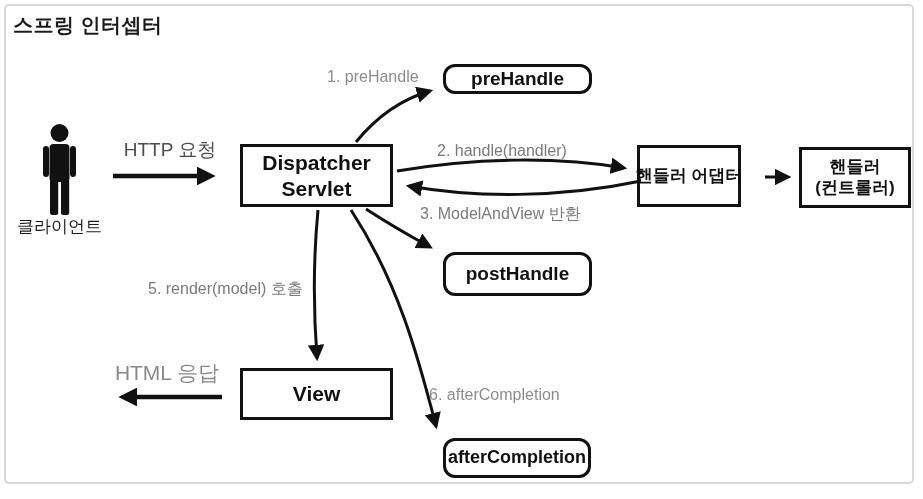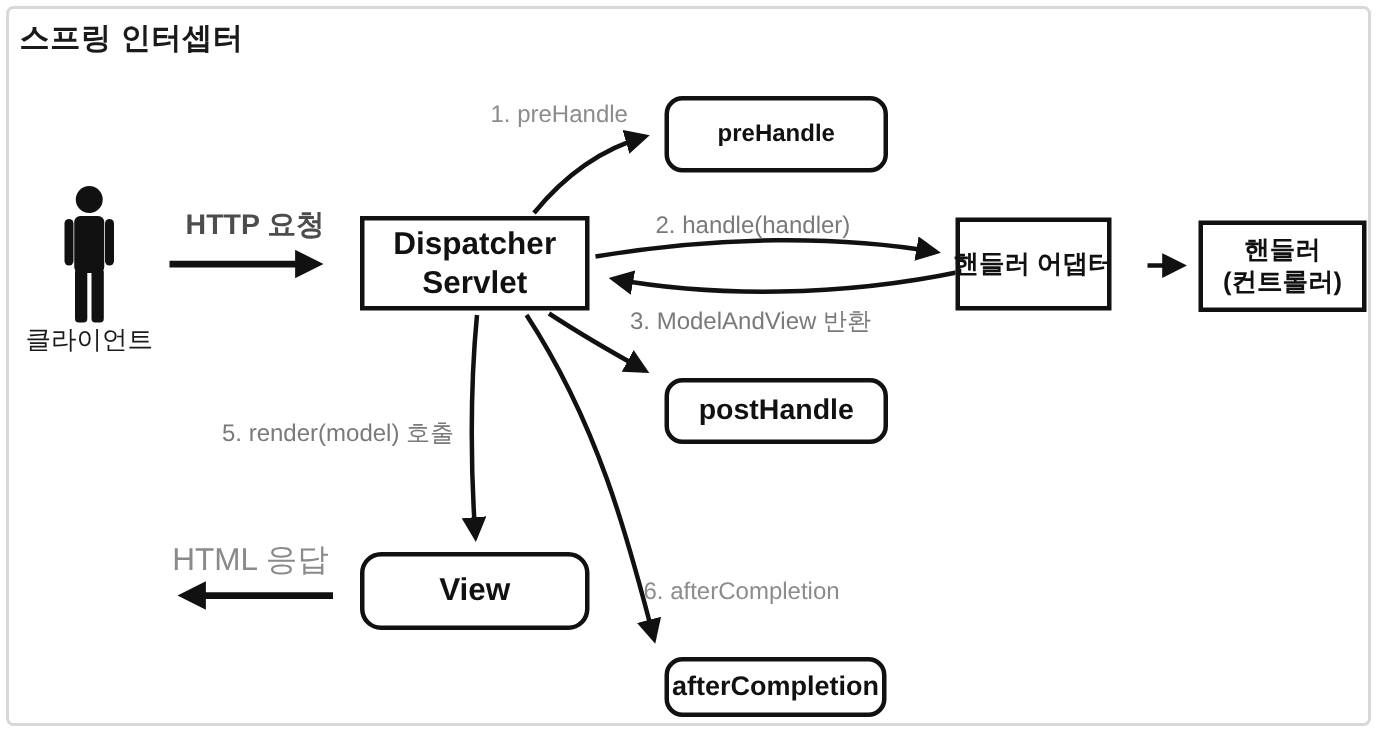--- a/index.html
+++ b/index.html
@@ -41,46 +41,46 @@
     text-align: center;
     color: #111111;
     font-weight: bold;
     line-height: 1.22;
     white-space: nowrap;
     z-index: 3;
   }
   .node.rounded { border-radius: 12px; }
 
   .n-dispatcher { left: 240px; top: 144px; width: 153px; height: 63px; font-size: 21px; }
-  .n-prehandle  { left: 443px; top: 64px;  width: 149px; height: 51px; font-size: 16px; }
+  .n-prehandle  { left: 443px; top: 64px;  width: 149px; height: 30px; font-size: 19px; }
   .n-posthandle { left: 443px; top: 252px; width: 149px; height: 44px; font-size: 19px; }
   .n-aftercompletion { left: 443px; top: 438px; width: 148px; height: 40px; font-size: 18px; }
   .n-adapter    { left: 637px; top: 145px; width: 104px; height: 62px; font-size: 17px; }
   .n-handler    { left: 799px; top: 147px; width: 112px; height: 61px; font-size: 17px; }
-  .n-view       { left: 240px; top: 368px; width: 153px; height: 52px; font-size: 21px; border-radius: 14px; }
+  .n-view       { left: 240px; top: 368px; width: 153px; height: 52px; font-size: 21px; }
 
   .flow-label {
     position: absolute;
     white-space: nowrap;
     z-index: 2;
   }
   .step-bold  { font-weight: normal; color: #8c8c8c; font-size: 16px; }
   .step-reg   { font-weight: normal; color: #7a7a7a; font-size: 16px; text-align: center; }
 
   .lbl-step1 { left: 327px; top: 68px; }
   .lbl-step2 { left: 437px; top: 142px; }
   .lbl-step3 { left: 420px; top: 204px; }
   .lbl-step4 { left: 331px; top: 266px; }
   .lbl-step5 { left: 148px; top: 279px; }
   .lbl-step6 { left: 429px; top: 386px; text-align: center; }
 
   .lbl-http {
     position: absolute; left: 120px; top: 137px;
     width: 100px; text-align: center;
-    font-size: 19px; color: #4d4d4d; z-index: 2; font-weight: bold;
+    font-size: 19px; color: #4d4d4d; z-index: 2;
   }
   .lbl-html {
     position: absolute; left: 114px; top: 359px;
     width: 106px; text-align: center;
     font-size: 21px; color: #8a8a8a; z-index: 2;
   }
   .lbl-client {
     position: absolute; left: 12px; top: 215px;
     width: 95px; text-align: center;
     font-size: 17px; color: #1a1a1a; z-index: 2;

